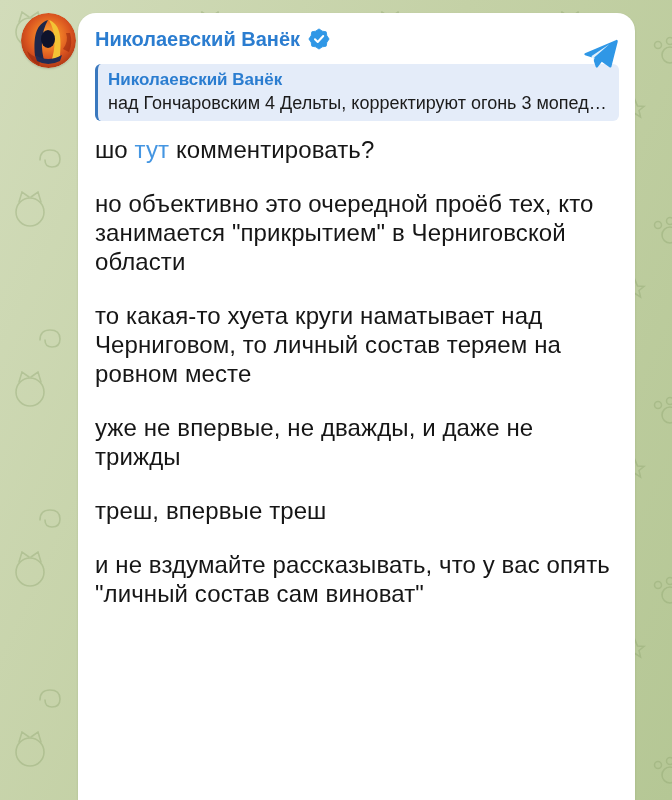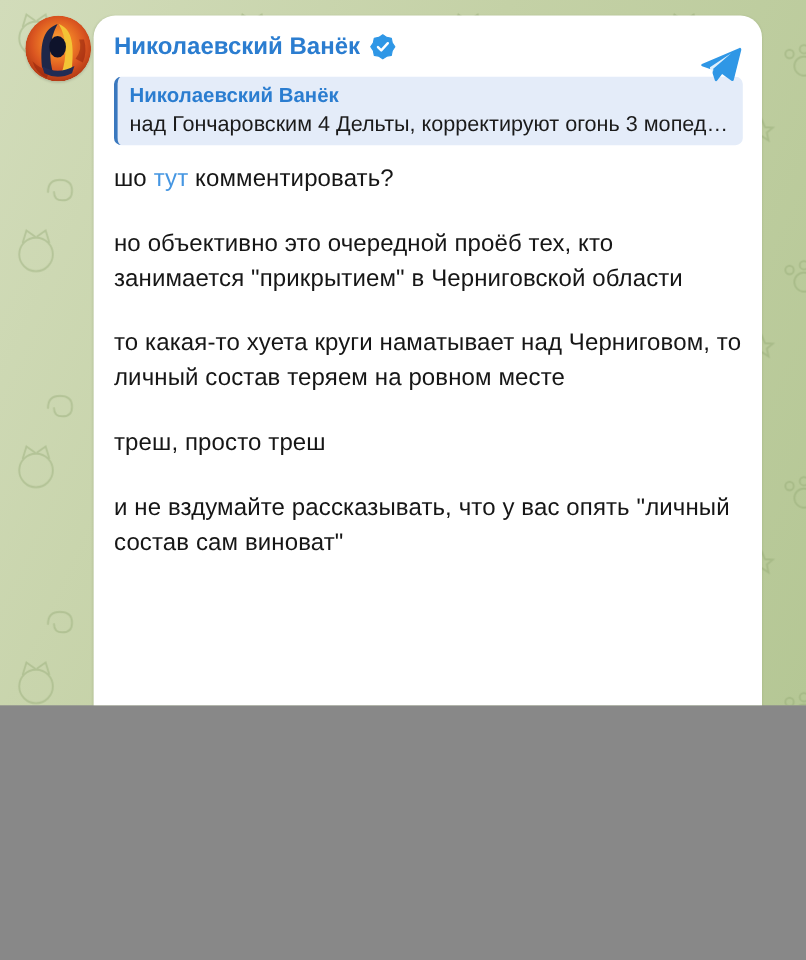--- a/index.html
+++ b/index.html
@@ -3,21 +3,21 @@
 <meta charset="utf-8">
 <style>
   :root{
     --accent-blue:#2b7dd0; --link-blue:#4596e2; --badge-blue:#2f97e6;
     --reply-bar-blue:#3a78be; --reply-bg:#e4ecf9; --bubble-bg:#ffffff;
     --chat-bg-light:#d2dcba; --chat-bg-dark:#b5c795; --doodle-line:#8ba26b;
     --text-color:#161616;
   }
   html,body{margin:0;padding:0;background:#888;}
   .stage{
-    position:relative;width:672px;height:588px;overflow:hidden;
+    position:relative;width:672px;height:800px;overflow:hidden;
     background:linear-gradient(115deg,var(--chat-bg-light) 0%,#c4d1a6 45%,var(--chat-bg-dark) 100%);
     font-family:"Liberation Sans","DejaVu Sans",sans-serif;
   }
   .bg-doodles{position:absolute;inset:0;width:100%;height:100%;}
   .avatar{
     position:absolute;left:21px;top:13px;width:55px;height:55px;border-radius:50%;
     overflow:hidden;box-shadow:0 1px 2px rgba(0,0,0,.15);cursor:pointer;
   }
   .avatar svg{display:block;width:100%;height:100%;}
   .bubble{
@@ -34,21 +34,21 @@
     margin-top:11px;background:var(--reply-bg);border-left:3px solid var(--reply-bar-blue);
     border-radius:6px;padding:4px 12px 5px 10px;cursor:pointer;overflow:hidden;
   }
   .reply-author{color:var(--accent-blue);font-size:17px;font-weight:600;line-height:23px;}
   .reply-text{
     color:#1b1b1b;font-size:18px;line-height:25px;
     white-space:nowrap;overflow:hidden;text-overflow:ellipsis;
   }
   .body{margin-top:14px;}
   .paragraph{
-    color:var(--text-color);font-size:20px;line-height:29px;margin:0 0 25px 0;
+    color:var(--text-color);font-size:24px;line-height:29px;margin:0 0 25px 0;
     letter-spacing:.1px;
   }
   .inline-link{color:var(--link-blue);cursor:pointer;}
 </style>
 </head>
 <body>
 
 <div class="stage">
 
   <svg class="bg-doodles" xmlns="http://www.w3.org/2000/svg">
@@ -110,18 +110,19 @@
 
     <div class="reply">
       <div class="reply-author">Николаевский Ванёк</div>
       <div class="reply-text">над Гончаровским 4 Дельты, корректируют огонь 3 мопеда…</div>
     </div>
 
     <div class="body" id="paragraphs">
         <div class="paragraph"><span>шо </span><span class="inline-link">тут</span><span> комментировать?</span></div>
         <div class="paragraph"><span>но объективно это очередной проёб тех, кто занимается "прикрытием" в Черниговской области</span></div>
         <div class="paragraph"><span>то какая-то хуета круги наматывает над Черниговом, то личный состав теряем на ровном месте</span></div>
-        <div class="paragraph"><span>треш, просто треш</span></div>
+        <div class="paragraph"><span>уже не впервые, не дважды, и даже не трижды</span></div>
+        <div class="paragraph"><span>треш, впервые треш</span></div>
         <div class="paragraph"><span>и не вздумайте рассказывать, что у вас опять "личный состав сам виноват"</span></div>
       </div>
 
   </div>
 </div>
 
 </body></html>

